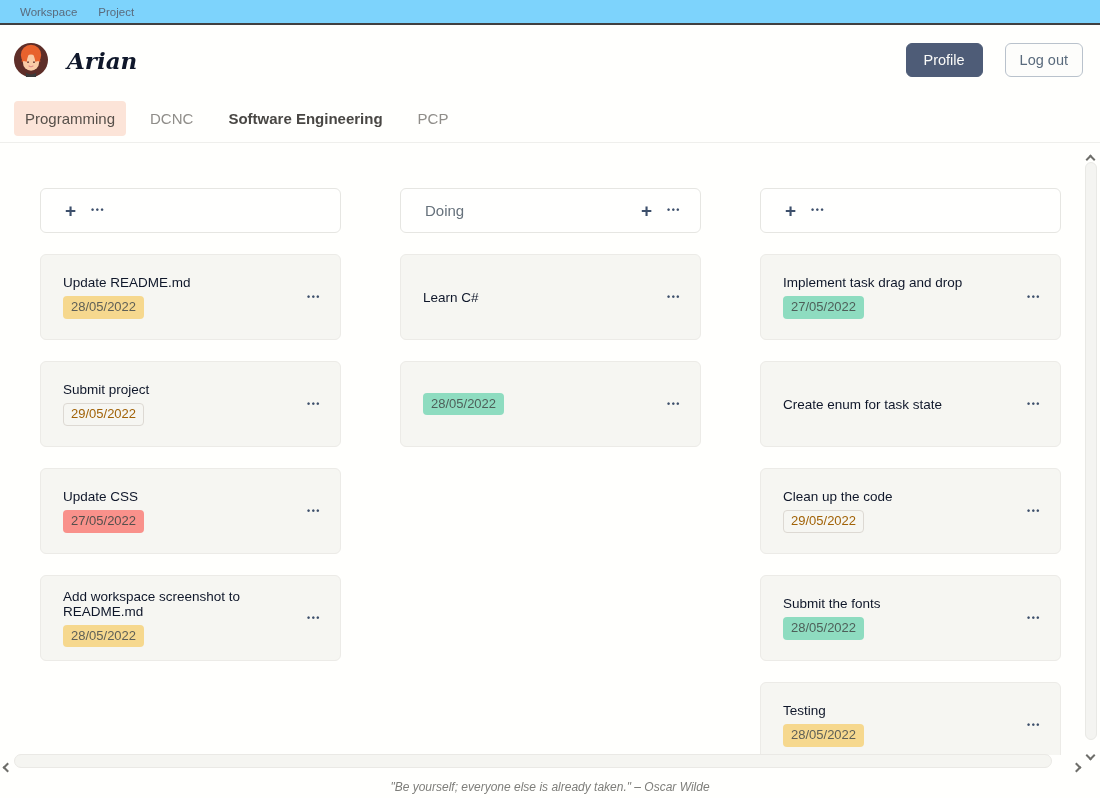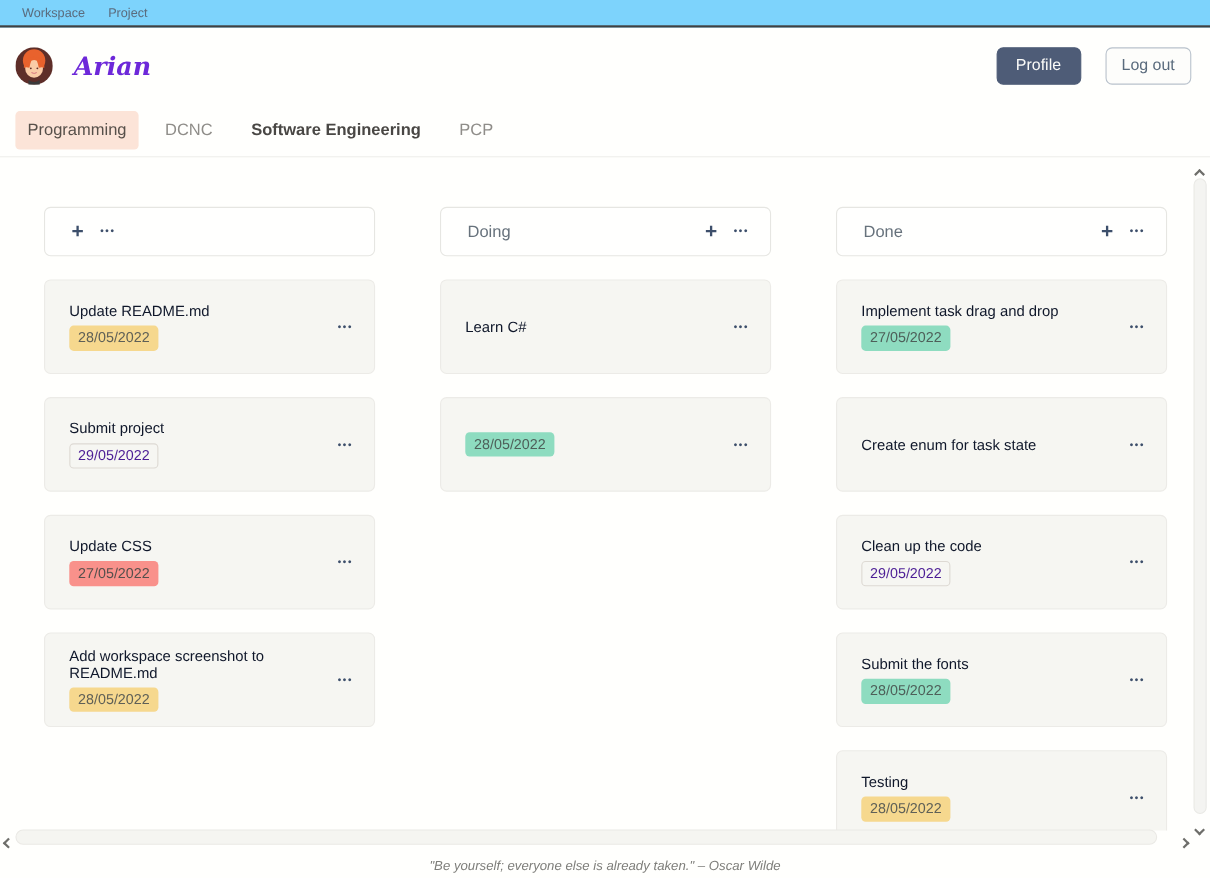--- a/index.html
+++ b/index.html
@@ -30,21 +30,21 @@
     display: flex;
     align-items: center;
     padding: 0 17px 0 14px;
   }
   .avatar { width: 34px; height: 34px; display: block; }
   .username {
     font-family: "DejaVu Serif", serif;
     font-style: italic;
     font-weight: bold;
     font-size: 23px;
-    color: #6d28d9;
+    color: #0f172a;
     margin-left: 19px;
     text-align: center;
   }
   .header-buttons { margin-left: auto; display: flex; gap: 22px; align-items: center; }
   .btn { font-family: "Liberation Sans", sans-serif; font-size: 14.5px; border-radius: 6px; cursor: pointer; }
   .btn-profile { background: #4e5c77; color: #fbfbf9; border: 1px solid #4e5c77; padding: 8px 17px; }
   .btn-logout  { background: #fdfdfb; color: #5a6b7d; border: 1px solid #b9c2cc; padding: 8px 14px; }
 
   
   .tabs {
@@ -99,21 +99,21 @@
   .badge {
     font-size: 13px;
     padding: 2px 8px;
     border-radius: 4px;
     width: max-content;
     line-height: 1.4;
   }
   .badge-yellow  { background: #f6d88e; color: #5f6057; }
   .badge-green   { background: #8edcc0; color: #4e5f59; }
   .badge-red     { background: #f9918b; color: #55504d; }
-  .badge-outline { background: transparent; border: 1px solid #ddd9d3; color: #4c1d95; padding: 1px 7px; }
+  .badge-outline { background: transparent; border: 1px solid #ddd9d3; color: #a16207; padding: 1px 7px; }
 
   
   .chev {
     width: 7px; height: 7px; display: inline-block;
     border-right: 2px solid #6e6e6a; border-bottom: 2px solid #6e6e6a;
   }
   .chev-up    { transform: rotate(-135deg); }
   .chev-down  { transform: rotate(45deg); }
   .chev-left  { transform: rotate(135deg); }
   .chev-right { transform: rotate(-45deg); }
@@ -244,21 +244,20 @@
     <div class="task-body">
       <span class="badge badge-green">28/05/2022</span>
     </div>
     <span class="icon-dots">•••</span>
   </div>
 </div>
   </div>
 
   <div class="column">
     <div class="column-header">
-      <span class="column-title">Done</span>
       <span class="icon-add">+</span>
       <span class="icon-dots">•••</span>
     </div>
     <div>
   <div class="task">
     <div class="task-body">
       <span class="task-title">Implement task drag and drop</span>
       <span class="badge badge-green">27/05/2022</span>
     </div>
     <span class="icon-dots">•••</span>

